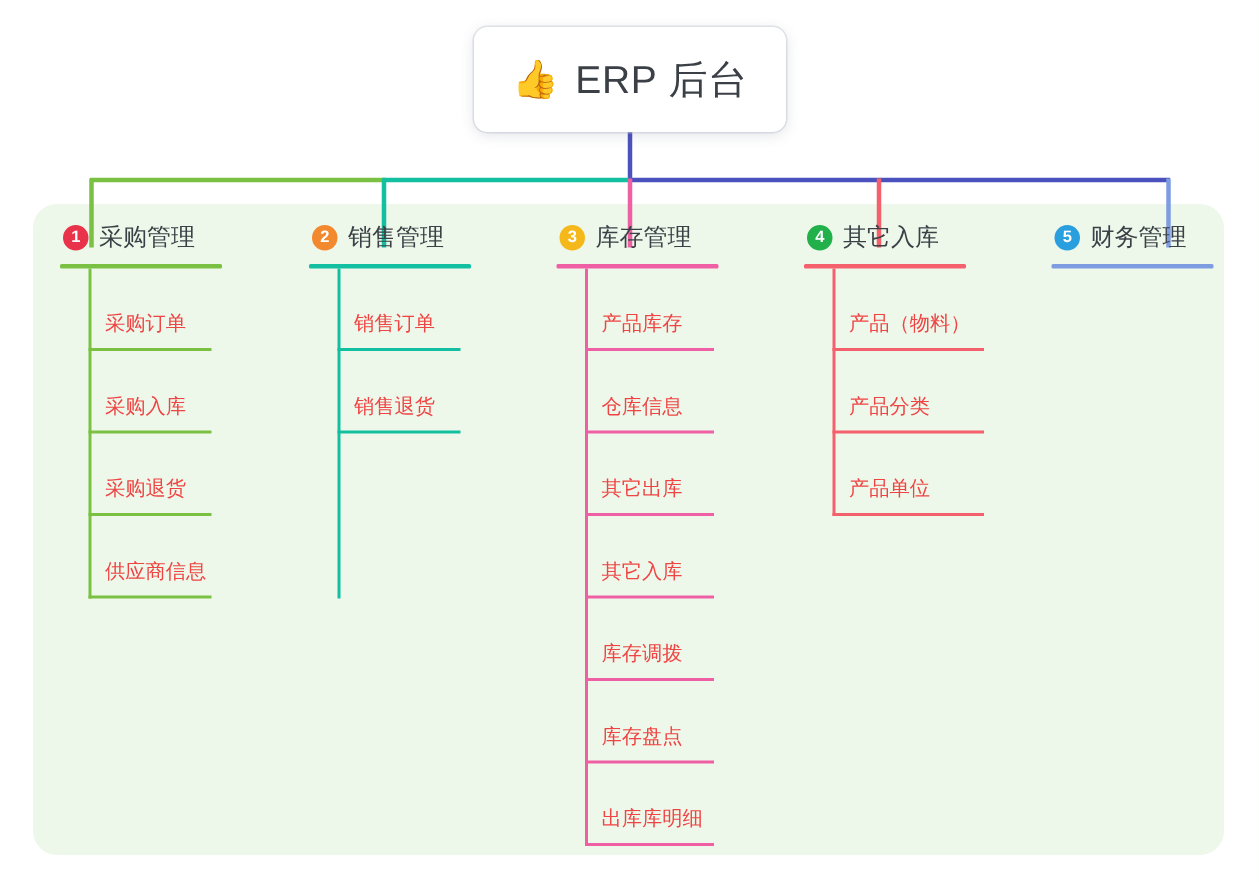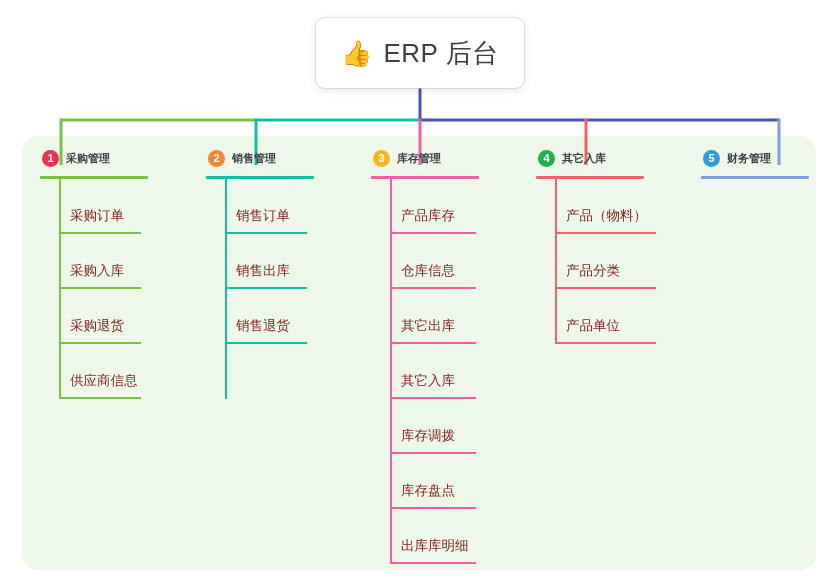--- a/index.html
+++ b/index.html
@@ -91,24 +91,23 @@
     height: 17px;
     border-radius: 50%;
     color: #ffffff;
     font-size: 11px;
     line-height: 17px;
     text-align: center;
     font-weight: 700;
     flex: 0 0 auto;
   }
   .col-title {
-    font-size: 11px;
+    font-size: 16px;
     color: #3b3f46;
     white-space: nowrap;
-    font-weight: bold;
   }
   .col-underline {
     height: 3px;
     border-radius: 1px;
     margin-top: 6px;
   }
 
   .leaves {
     position: relative;
     margin-top: 0;
@@ -121,21 +120,21 @@
   }
   .leaf {
     position: relative;
     height: 55px;
   }
   .leaf-label {
     position: absolute;
     left: 30px;
     bottom: 9px;
     font-size: 13.5px;
-    color: #7f1d1d;
+    color: #ef4444;
     white-space: nowrap;
   }
   .leaf-rule {
     position: absolute;
     left: 19px;
     bottom: 0;
     height: 2px;
   }
 </style>
 </head>
@@ -200,24 +199,20 @@
           <span class="col-title">销售管理</span>
         </div>
         <div class="col-underline" style="width: 108px; background: rgb(18, 191, 160);"></div>
         <div class="leaves">
           <div class="spine" style="background: rgb(18, 191, 160); height: 220px;"></div>
           <div class="leaf">
             <span class="leaf-label">销售订单</span>
             <div class="leaf-rule" style="width: 82px; background: rgb(18, 191, 160);"></div>
           </div>
           <div class="leaf">
-            <span class="leaf-label">销售出库</span>
-            <div class="leaf-rule" style="width: 82px; background: rgb(18, 191, 160);"></div>
-          </div>
-          <div class="leaf">
             <span class="leaf-label">销售退货</span>
             <div class="leaf-rule" style="width: 82px; background: rgb(18, 191, 160);"></div>
           </div>
         </div>
       </div>
       <div class="column" style="left: 371px;">
         <div class="col-head">
           <span class="badge" style="background: rgb(245, 184, 27);">3</span>
           <span class="col-title">库存管理</span>
         </div>

